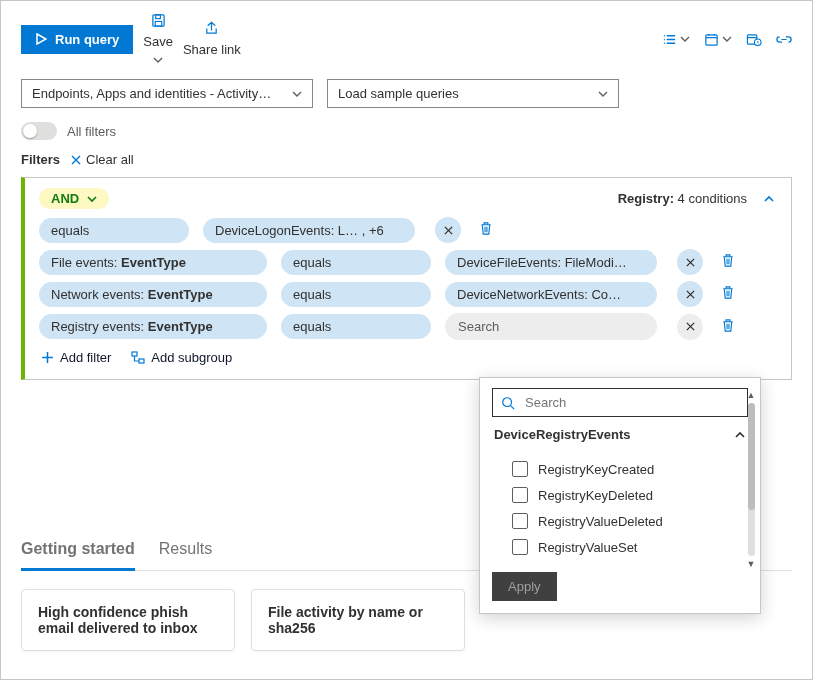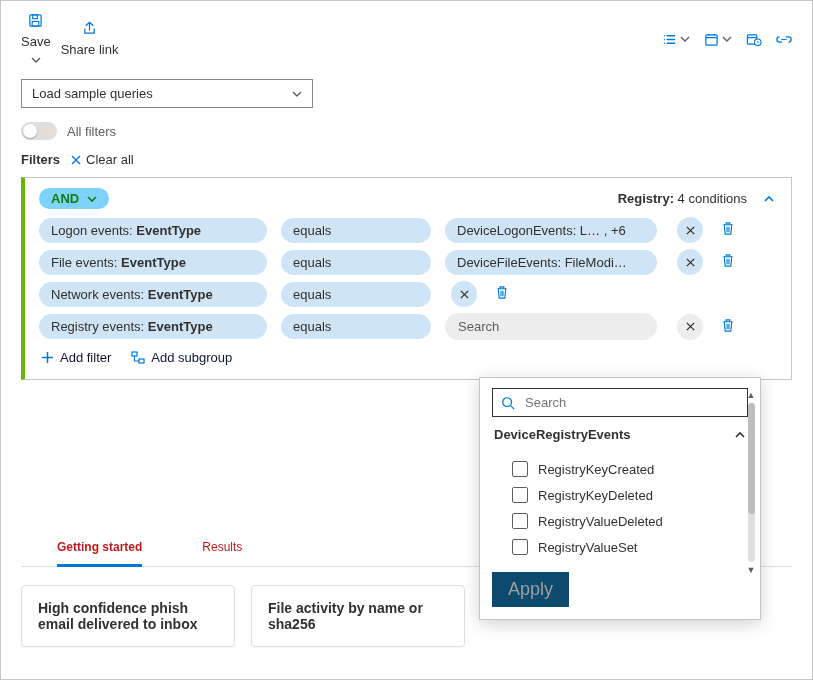--- a/index.html
+++ b/index.html
@@ -65,21 +65,21 @@
   .filters-row .clear { font-weight:400; color:#323130; display:flex; align-items:center; gap:4px; cursor:pointer;}
   
   .filter-panel {
     border: 1px solid #c8c6c4;
     border-left: 4px solid #6bb700;
     padding: 10px 16px 14px 14px;
     position: relative;
   }
   .panel-head { display:flex; align-items:center; justify-content:space-between; margin-bottom:8px;}
   .and-chip {
-    background: #7dd3fc;
+    background: #fef9c3;
     color: #107c10;
     border-radius: 12px;
     padding: 3px 12px;
     font-weight:600;
     display:flex; align-items:center; gap:8px;
   }
   .includes { font-weight:400; }
   .includes b { font-weight:700; }
   .cond-row { display:flex; align-items:center; gap:14px; margin:6px 0;}
   .pill {
@@ -123,48 +123,54 @@
     border:1px solid #323130;
     padding:5px 8px;
     margin-bottom:10px;
   }
   .pop-search input { border:none;outline:none;flex:1;font-size:13px;}
   .pop-group-head { display:flex;justify-content:space-between;align-items:center;font-weight:600;margin:6px 2px 14px;}
   .pop-item { display:flex;align-items:center;gap:10px;padding:5px 2px 5px 20px;}
   .chk { width:16px;height:16px;border:1px solid #605e5c;border-radius:2px;}
   .pop-apply {
     margin-top:12px;
-    background:#0c4a6e;color:#a19f9d;border:none;padding:7px 16px;
-    font-size:18px;cursor:default;
+    background:#404040;color:#a19f9d;border:none;padding:7px 16px;
+    font-size:13px;cursor:default;
   }
   .pop-scroll { position:absolute; right:3px; top:12px; bottom:44px; width:12px; display:flex; flex-direction:column; align-items:center;}
   .pop-scroll .arrow{ font-size:9px;color:#605e5c;}
   .pop-scroll .track{ flex:1;width:7px;background:#e1dfdd;border-radius:4px;margin:3px 0; position:relative;}
   .pop-scroll .thumb{ position:absolute;top:0;left:0;right:0;height:70%;background:#bfbdbb;border-radius:4px;}
   
   .tabs { display:flex; gap:24px; margin-top:150px; border-bottom:1px solid #e1dfdd; }
-  .tab { padding:10px 0; cursor:pointer; color:#b91c1c; font-size:12px;margin-left:36px;}
+  .tab { padding:10px 0; cursor:pointer; color:#737373; font-size:16px;}
   .tab.active { font-weight:600; border-bottom:3px solid #0078d4; margin-bottom:-1px;}
   
   .cards { display:flex; gap:16px; margin-top:18px;}
   .card {
     border:1px solid #e1dfdd; border-radius:4px;
     padding:14px 16px; width:214px;
     box-shadow: 0 1px 2px rgba(0,0,0,0.05);
     font-weight:600; font-size:14px;
   }
   svg { flex-shrink:0; }
   .chev { width:10px;height:10px;}
 </style>
 </head>
 <body>
 
 <div class="frame">
 
   <div class="toprow">
+    <button class="run-btn">
+      <svg width="12" height="12" viewBox="0 0 12 12">
+          <path d="M2 1 L11 6 L2 11 Z" fill="none" stroke="#fff" stroke-width="1.5"></path>
+        </svg>
+      <span>Run query</span>
+    </button>
     <div class="tool-link">
       <svg width="15" height="15" viewBox="0 0 16 16">
           <rect x="2" y="2" width="12" height="12" rx="1" stroke="#0078d4" stroke-width="1.3"></rect>
           <rect x="5" y="2" width="5" height="4" stroke="#0078d4" stroke-width="1.2"></rect>
           <rect x="4.5" y="9" width="7" height="5" stroke="#0078d4" stroke-width="1.2"></rect>
         </svg>
       <span>Save</span>
       <svg class="chev" viewBox="0 0 10 10">
           <path d="M1 3 L5 7 L9 3" stroke="#605e5c" fill="none" stroke-width="1.4"></path>
         </svg>
@@ -203,20 +209,26 @@
       </div>
       <div class="icon-btn">
         <svg width="16" height="15" viewBox="0 0 18 16">
             <path d="M4 5 a3 3 0 0 0 0 6 h3 M14 11 a3 3 0 0 0 0 -6 h-3 M6 8h6" stroke="#0078d4" fill="none" stroke-width="1.4"></path>
           </svg>
       </div>
     </div>
   </div>
 
   <div class="select-row">
+    <div class="select-box">
+      <span>Endpoints, Apps and identities - Activity…</span>
+      <svg class="chev" viewBox="0 0 10 10">
+          <path d="M1 3 L5 7 L9 3" stroke="#605e5c" fill="none" stroke-width="1.4"></path>
+        </svg>
+    </div>
     <div class="select-box sample">
       <span>Load sample queries</span>
       <svg class="chev" viewBox="0 0 10 10">
           <path d="M1 3 L5 7 L9 3" stroke="#605e5c" fill="none" stroke-width="1.4"></path>
         </svg>
     </div>
   </div>
 
   <div class="toggle-row">
     <div class="toggle"></div>
@@ -245,21 +257,20 @@
         <span class="includes">
           <b>Registry:</b> <span>4 conditions</span>
         </span>
         <svg width="12" height="12" viewBox="0 0 12 12" style="cursor:pointer">
             <path d="M2 8 L6 4 L10 8" stroke="#0078d4" fill="none" stroke-width="1.6"></path>
           </svg>
       </div>
     </div>
 
     <div class="cond-row">
-      <div class="pill field"><span>Logon events:</span> <span class="bold">EventType</span></div>
       <div class="pill op">equals</div>
       <div class="pill val">DeviceLogonEvents: L… , +6</div>
       <div class="x-btn">
           <svg width="11" height="11" viewBox="0 0 12 12">
             <path d="M2 2L10 10M10 2L2 10" stroke="#323130" stroke-width="1.4"></path>
           </svg>
         </div>
       <div class="trash"><svg width="14" height="15" viewBox="0 0 14 16">
             <path d="M2 4h10 M5 4V2h4v2 M3 4l1 10h6l1-10 M6 6v6 M8 6v6" stroke="#0078d4" fill="none" stroke-width="1.2"></path>
           </svg></div>
@@ -275,20 +286,21 @@
           </svg>
         </div>
       <div class="trash"><svg width="14" height="15" viewBox="0 0 14 16">
             <path d="M2 4h10 M5 4V2h4v2 M3 4l1 10h6l1-10 M6 6v6 M8 6v6" stroke="#0078d4" fill="none" stroke-width="1.2"></path>
           </svg></div>
     </div>
 
     <div class="cond-row">
       <div class="pill field"><span>Network events:</span> <span class="bold">EventType</span></div>
       <div class="pill op">equals</div>
+      <div class="pill val">DeviceNetworkEvents: Co…</div>
       <div class="x-btn">
           <svg width="11" height="11" viewBox="0 0 12 12">
             <path d="M2 2L10 10M10 2L2 10" stroke="#323130" stroke-width="1.4"></path>
           </svg>
         </div>
       <div class="trash"><svg width="14" height="15" viewBox="0 0 14 16">
             <path d="M2 4h10 M5 4V2h4v2 M3 4l1 10h6l1-10 M6 6v6 M8 6v6" stroke="#0078d4" fill="none" stroke-width="1.2"></path>
           </svg></div>
     </div>
 

